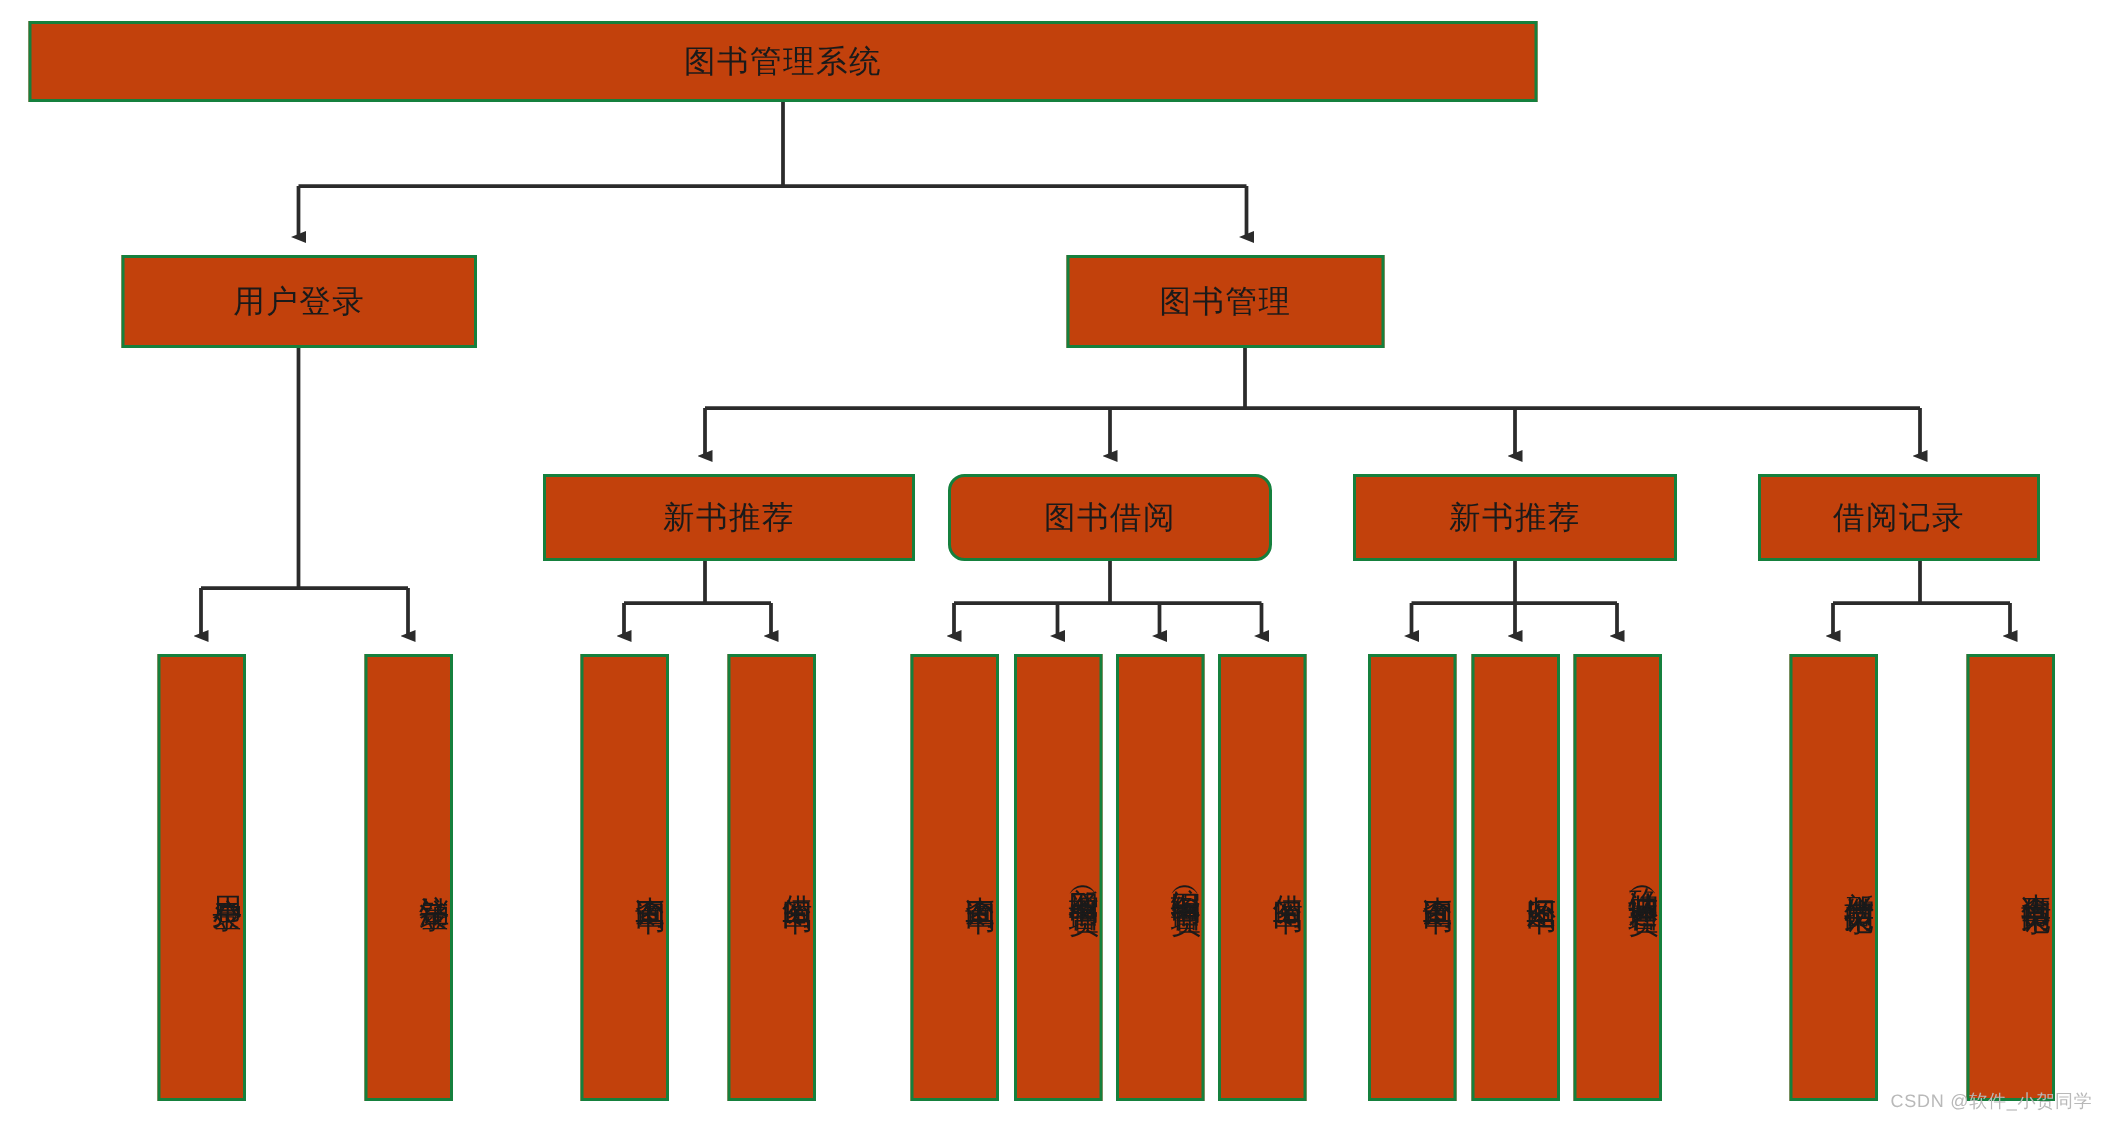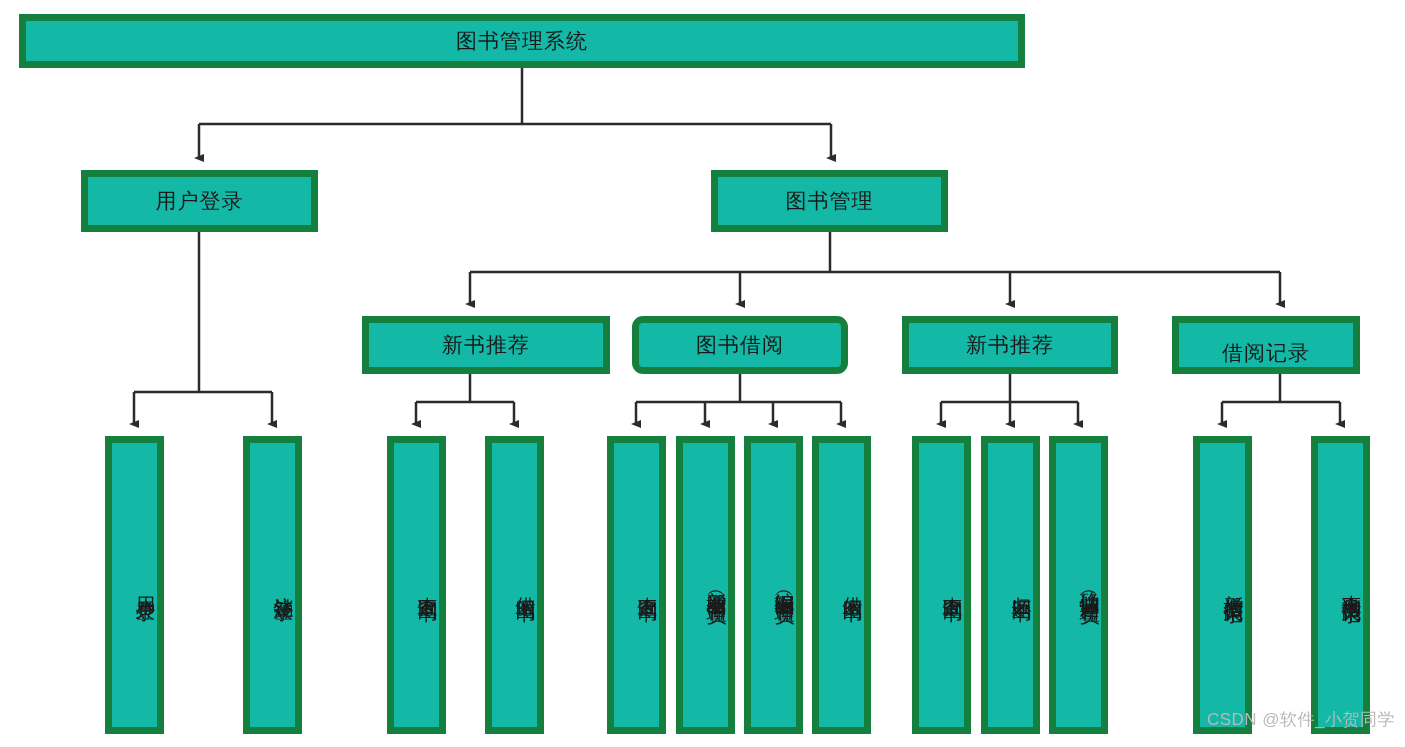--- a/index.html
+++ b/index.html
@@ -13,22 +13,22 @@
   #canvas {
     position: relative;
     width: 1405px;
     height: 747px;
     background: #ffffff;
     overflow: hidden;
   }
   .node {
     position: absolute;
     box-sizing: border-box;
-    background: #14b8a6;
-    border: 7px solid #15803d;
+    background: #c2410c;
+    border: 2px solid #15803d;
     display: flex;
     align-items: center;
     justify-content: center;
     color: #1a1a1a;
   }
   .node.horiz {
     font-size: 21px;
     letter-spacing: 1px;
   }
   .node.leaf {
@@ -51,22 +51,22 @@
     position: absolute;
     left: 0;
     top: 0;
     width: 1405px;
     height: 747px;
     pointer-events: none;
   }
   .watermark {
     position: absolute;
     right: 10px;
-    bottom: 16px;
-    font-size: 17px;
+    bottom: 4px;
+    font-size: 12px;
     color: #b9b9b9;
     letter-spacing: 0.5px;
     white-space: nowrap;
   }
 </style>
 </head>
 <body>
 
 <div id="canvas">
 
@@ -120,34 +120,34 @@
     </g>
   </svg>
 
   <div class="node horiz" style="left:19px; top:14px; width:1006px; height:54px;">
     <span>图书管理系统</span>
   </div>
 
   <div class="node horiz" style="left:81px; top:170px; width:237px; height:62px;">
     <span>用户登录</span>
   </div>
-  <div class="node horiz" style="left:711px; top:170px; width:237px; height:62px;">
+  <div class="node horiz" style="left:711px; top:170px; width:212px; height:62px;">
     <span>图书管理</span>
   </div>
 
   <div class="node horiz" style="left:362px; top:316px; width:248px; height:58px;">
     <span>新书推荐</span>
   </div>
   <div class="node horiz" style="left:632px; top:316px; width:216px; height:58px;border-radius:11px;">
     <span>图书借阅</span>
   </div>
   <div class="node horiz" style="left:902px; top:316px; width:216px; height:58px;">
     <span>新书推荐</span>
   </div>
-  <div class="node horiz" style="left:1172px; top:316px; width:188px; height:58px;align-items:flex-end;">
+  <div class="node horiz" style="left:1172px; top:316px; width:188px; height:58px;">
     <span>借阅记录</span>
   </div>
 
   <div class="node leaf" style="left:105px; top:436px; width:59px; height:298px;">
     <span class="leaf-text">用户登录</span>
   </div>
   <div class="node leaf" style="left:243px; top:436px; width:59px; height:298px;">
     <span class="leaf-text">注销登录</span>
   </div>
 

